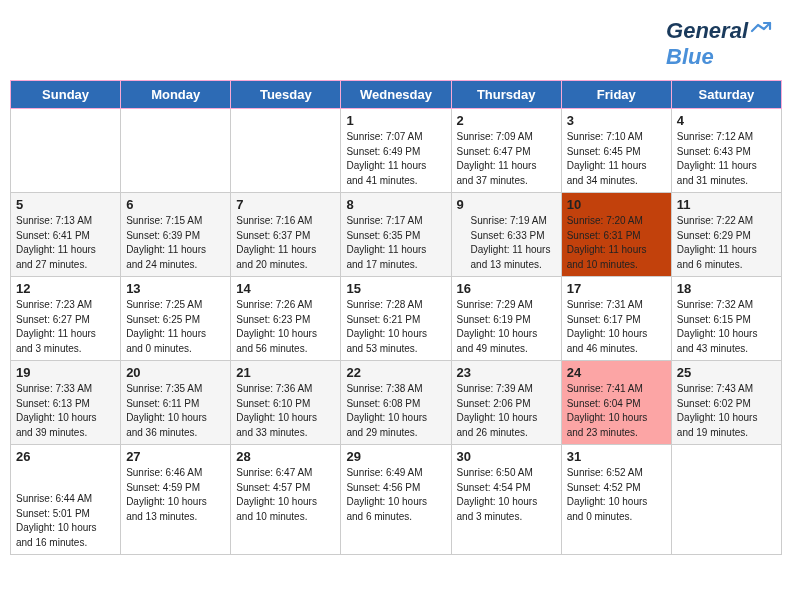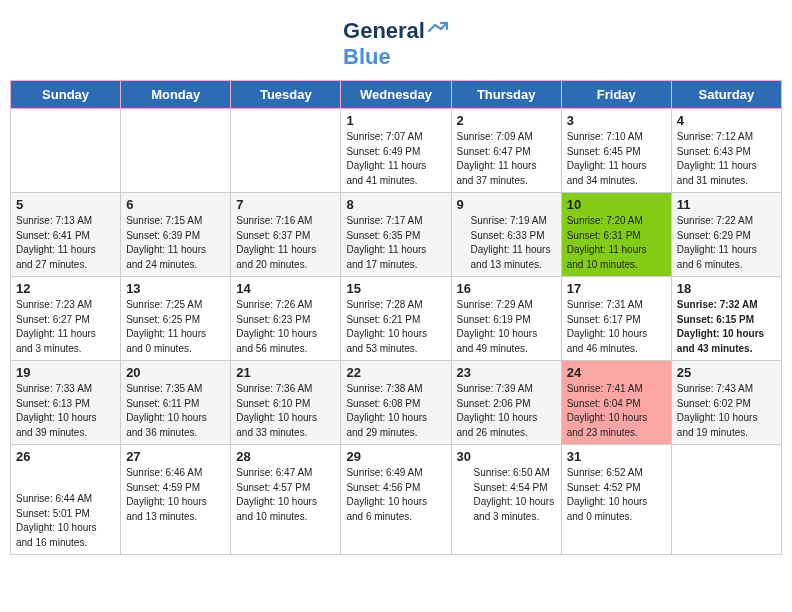--- a/index.html
+++ b/index.html
@@ -5,23 +5,24 @@
     * { box-sizing: border-box; margin: 0; padding: 0; }
     body {
       font-family: Arial, sans-serif;
       background: #fff;
       width: 792px;
       min-height: 612px;
       padding: 10px;
     }
     .header {
       display: flex;
-      justify-content: center;
+      justify-content: flex-end;
       align-items: flex-start;
       padding: 8px 10px 4px 10px;
+      font-style: italic;
     }
     .logo {
       display: flex;
       flex-direction: column;
       align-items: flex-start;
     }
     .logo-line {
       display: flex;
       align-items: center;
     }
@@ -177,21 +178,21 @@
 Daylight: 11 hours
 and 17 minutes.</div>
         </td>
         <td style="background: rgb(245, 245, 245);">
           <span class="day-number">9</span>
           <div class="day-info" style="white-space: pre-line; margin-left: 14px;">Sunrise: 7:19 AM
 Sunset: 6:33 PM
 Daylight: 11 hours
 and 13 minutes.</div>
         </td>
-        <td style="background: #84cc16;">
+        <td style="background: #c2410c;">
           <span class="day-number">10</span>
           <div class="day-info" style="white-space: pre-line;">Sunrise: 7:20 AM
 Sunset: 6:31 PM
 Daylight: 11 hours
 and 10 minutes.</div>
         </td>
         <td style="background: rgb(245, 245, 245);">
           <span class="day-number">11</span>
           <div class="day-info" style="white-space: pre-line;">Sunrise: 7:22 AM
 Sunset: 6:29 PM
@@ -237,21 +238,21 @@
         </td>
         <td>
           <span class="day-number">17</span>
           <div class="day-info" style="white-space: pre-line;">Sunrise: 7:31 AM
 Sunset: 6:17 PM
 Daylight: 10 hours
 and 46 minutes.</div>
         </td>
         <td>
           <span class="day-number">18</span>
-          <div class="day-info" style="white-space: pre-line; font-weight: bold;">Sunrise: 7:32 AM
+          <div class="day-info" style="white-space: pre-line;">Sunrise: 7:32 AM
 Sunset: 6:15 PM
 Daylight: 10 hours
 and 43 minutes.</div>
         </td>
       </tr>
       <tr>
         <td style="background: rgb(245, 245, 245);">
           <span class="day-number">19</span>
           <div class="day-info" style="white-space: pre-line;">Sunrise: 7:33 AM
 Sunset: 6:13 PM
@@ -325,21 +326,21 @@
         </td>
         <td>
           <span class="day-number">29</span>
           <div class="day-info" style="white-space: pre-line;">Sunrise: 6:49 AM
 Sunset: 4:56 PM
 Daylight: 10 hours
 and 6 minutes.</div>
         </td>
         <td>
           <span class="day-number">30</span>
-          <div class="day-info" style="white-space: pre-line; margin-left: 17px;">Sunrise: 6:50 AM
+          <div class="day-info" style="white-space: pre-line;">Sunrise: 6:50 AM
 Sunset: 4:54 PM
 Daylight: 10 hours
 and 3 minutes.</div>
         </td>
         <td>
           <span class="day-number">31</span>
           <div class="day-info" style="white-space: pre-line;">Sunrise: 6:52 AM
 Sunset: 4:52 PM
 Daylight: 10 hours
 and 0 minutes.</div>

